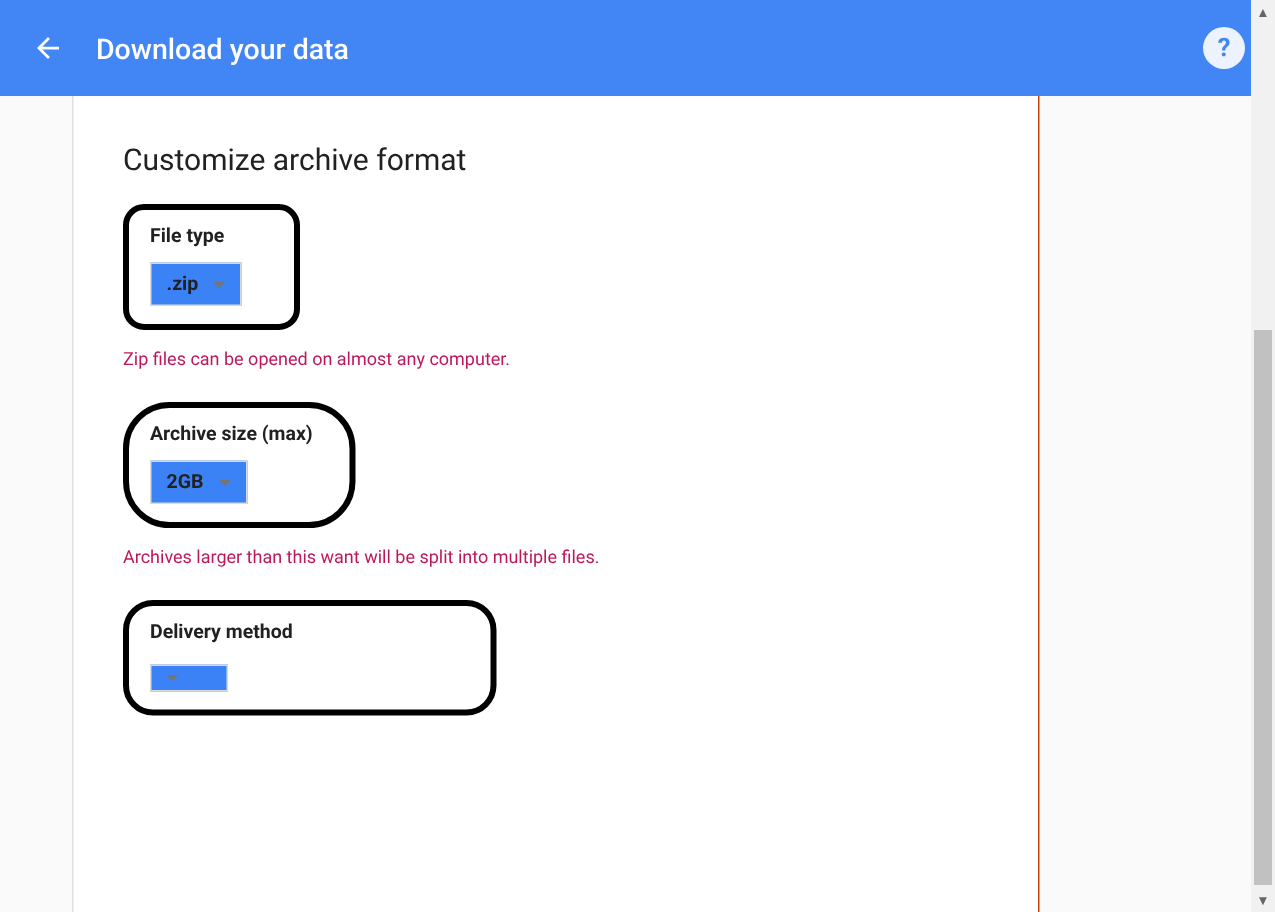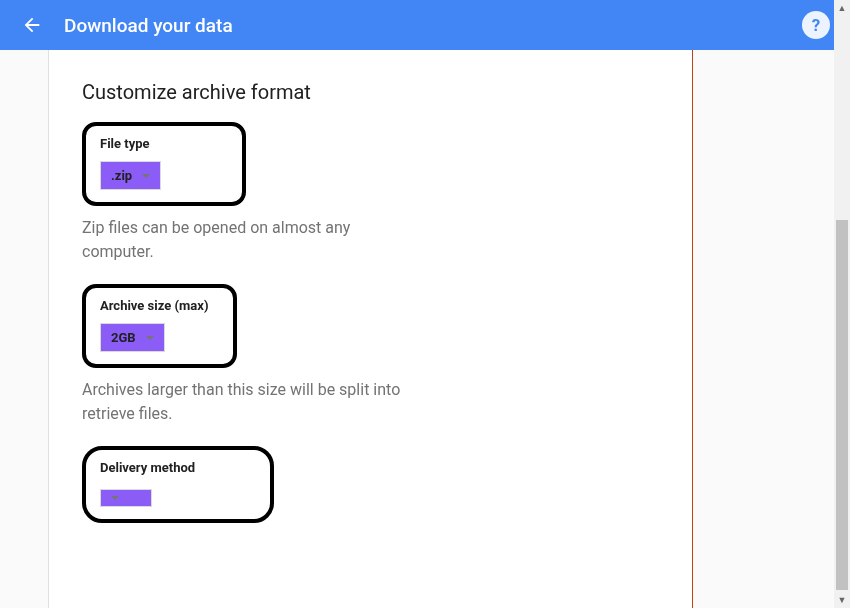--- a/index.html
+++ b/index.html
@@ -10,21 +10,21 @@
     }
     body {
       background: #fafafa;
       width: 850px;
       height: 608px;
       overflow: hidden;
       position: relative;
     }
     .header {
       background: #4285f4;
-      height: 50px;
+      height: 64px;
       display: flex;
       align-items: center;
       padding: 0 20px;
       color: white;
     }
     .back-arrow {
       width: 24px;
       height: 24px;
       cursor: pointer;
       margin-right: 20px;
@@ -73,60 +73,61 @@
     .field-group {
       margin-bottom: 8px;
     }
     .field-box {
       border: 4px solid #000;
       border-radius: 14px;
       padding: 10px 14px 12px 14px;
       display: inline-block;
     }
     .field-box.ft {
-      width: 164px;
+      width: 118px;
     }
     .field-box.as {
       width: 155px;
+      border-radius: 31px;
     }
     .field-box.dm {
-      width: 192px;
+      width: 249px;
       border-radius: 20px;
     }
     .field-label {
       font-size: 13px;
       font-weight: bold;
       color: #212121;
       margin-bottom: 10px;
     }
     .dropdown {
       border: 1px solid #dadada;
-      background: #8b5cf6;
+      background: #3b82f6;
       padding: 6px 10px;
       display: inline-flex;
       align-items: center;
       cursor: pointer;
       min-width: 52px;
     }
     .dropdown-text {
       font-size: 13px;
       font-weight: bold;
       color: #212121;
       margin-right: 10px;
     }
     .dropdown-caret {
       width: 0;
       height: 0;
       border-left: 4px solid transparent;
       border-right: 4px solid transparent;
       border-top: 4px solid #757575;
     }
     .help-text {
-      font-size: 16px;
-      color: #737373;
+      font-size: 12px;
+      color: #be185d;
       margin-top: 10px;
       max-width: 340px;
       line-height: 1.5;
       margin-bottom: 20px;
     }
     .scrollbar {
       position: absolute;
       right: 0;
       top: 0;
       width: 16px;
@@ -181,21 +182,21 @@
   </div>
 
   <div class="field-group">
     <div class="field-box as">
       <div class="field-label">Archive size (max)</div>
       <div class="dropdown">
         <span class="dropdown-text">2GB</span>
         <span class="dropdown-caret"></span>
       </div>
     </div>
-    <p class="help-text">Archives larger than this size will be split into retrieve files.</p>
+    <p class="help-text">Archives larger than this want will be split into multiple files.</p>
   </div>
 
   <div class="field-group">
     <div class="field-box dm">
       <div class="field-label">Delivery method</div>
       <div class="dropdown">
         <span class="dropdown-caret"></span>
       </div>
     </div>
   </div>

